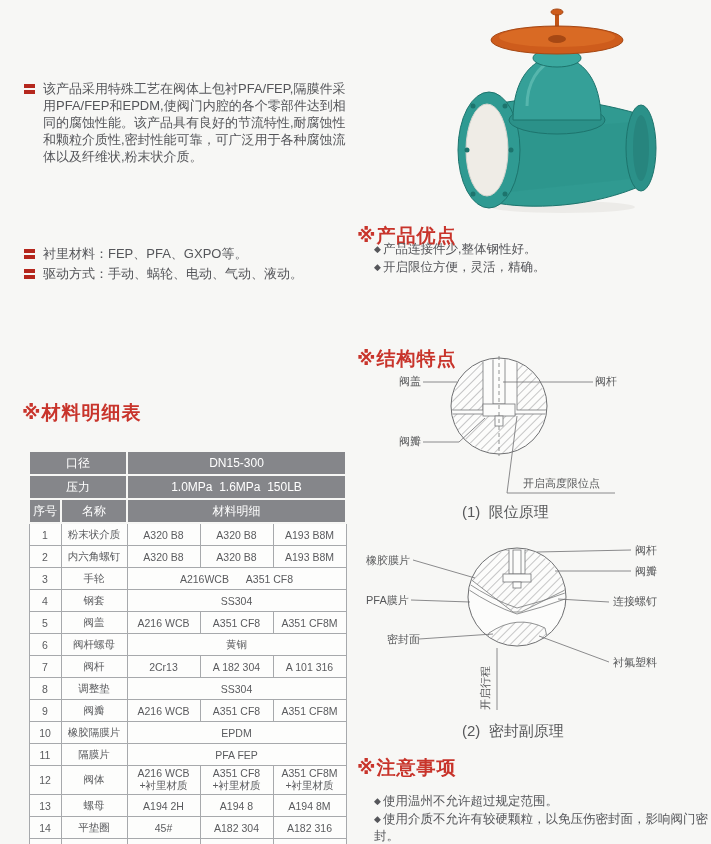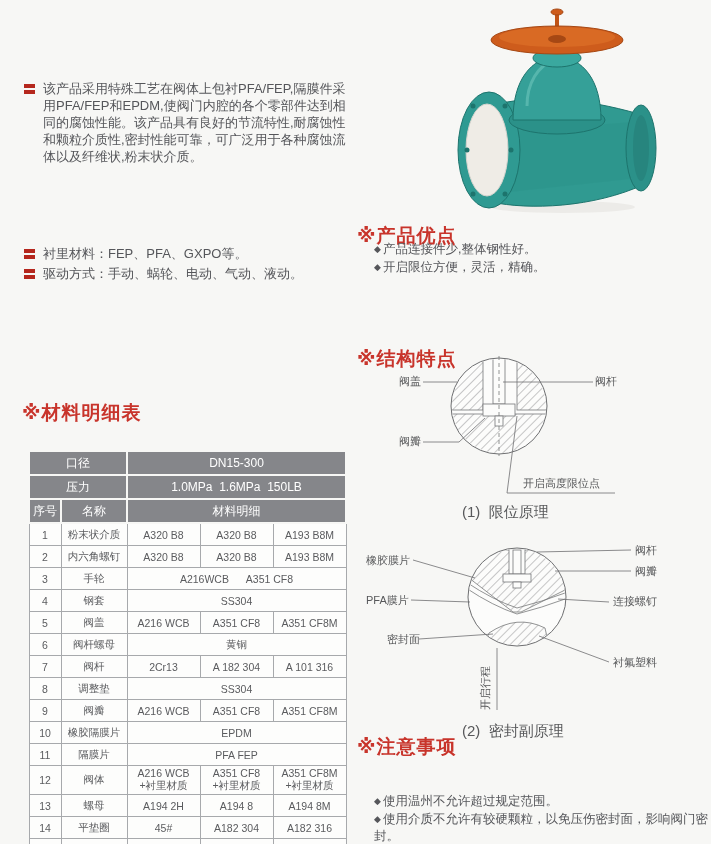--- a/index.html
+++ b/index.html
@@ -270,21 +270,21 @@
     <line x1="202" y1="33" x2="278" y2="33" stroke="#6e6f71" stroke-width="0.8"></line>
     <text x="260" y="67">连接螺钉</text>
     <line x1="205" y1="61" x2="256" y2="64" stroke="#6e6f71" stroke-width="0.8"></line>
     <text x="260" y="128">衬氟塑料</text>
     <line x1="186" y1="98" x2="256" y2="124" stroke="#6e6f71" stroke-width="0.8"></line>
     <line x1="144" y1="110" x2="144" y2="172" stroke="#6e6f71" stroke-width="0.8"></line>
     <text transform="translate(136,172) rotate(-90)">开启行程</text>
   </svg>
   <div class="caption" style="left:462px;top:722px;text-align:right;">(2)  密封副原理</div>
 
-  <div class="sec-title" style="left:357px;top:734px;">※注意事项</div>
+  <div class="sec-title" style="left:357px;top:755px;">※注意事项</div>
   <ul class="bullet-list" style="left:357px;top:776px;width:345px;">
     <li><span class="diamond">◆</span><span>使用温州不允许超过规定范围。</span></li>
     <li><span class="diamond">◆</span><span>使用介质不允许有较硬颗粒，以免压伤密封面，影响阀门密封。</span></li>
     <li><span class="diamond">◆</span><span>隔膜片升降次数不宜太多以免损坏隔膜片影响密封性能。</span></li>
 
   </ul>
 
 </div>
 
 </body></html>

